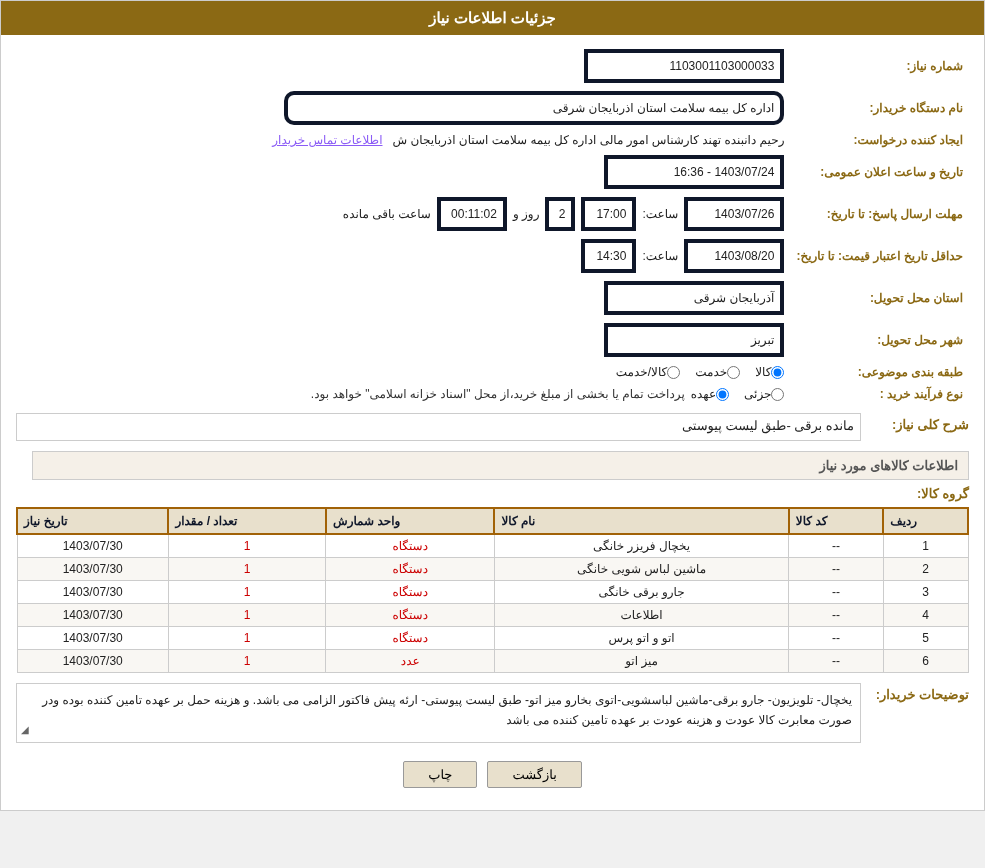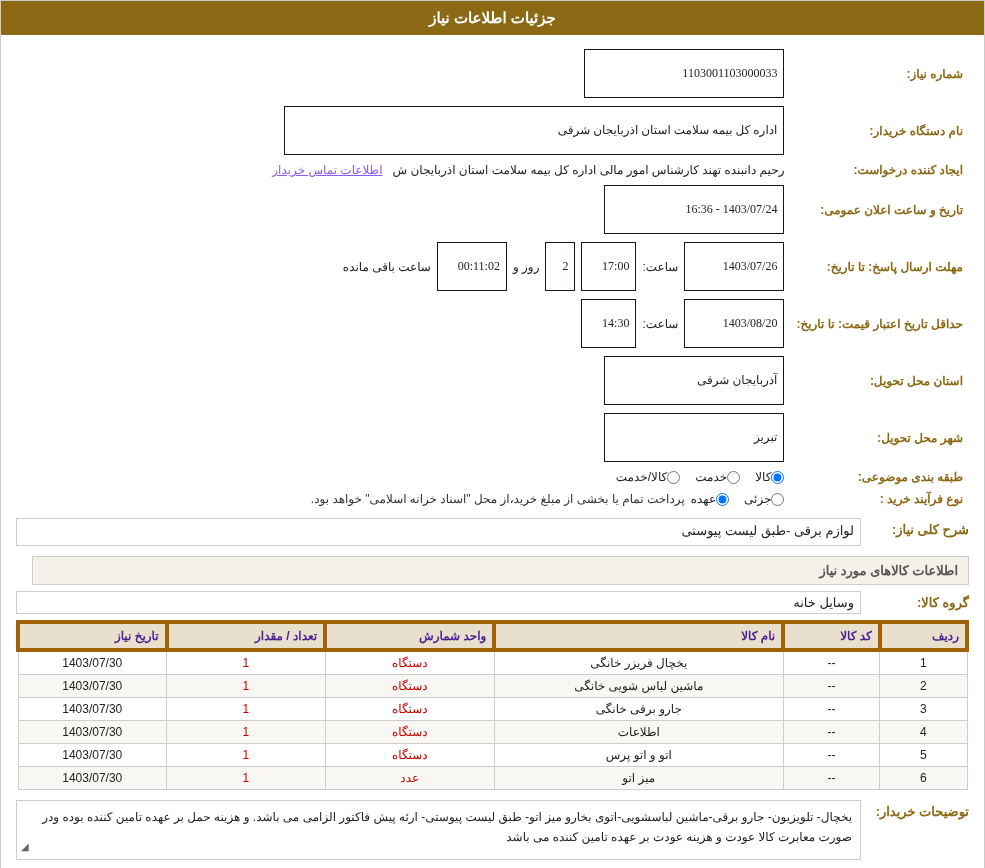--- a/index.html
+++ b/index.html
@@ -39,26 +39,25 @@
       font-size: 12px;
     }
     .label-cell {
       color: #8B6914;
       font-weight: bold;
       white-space: nowrap;
       text-align: right;
       width: 130px;
     }
     .value-box {
-      border: 1px solid #0f172a;
-      padding: 16px 6px;
+      border: 4px solid #0f172a;
+      padding: 6px 6px;
       background: #fff;
       display: inline-block;
       min-width: 60px;
-      font-family: Liberation Serif, serif;
     }
     .inline-row {
       display: flex;
       align-items: center;
       gap: 6px;
     }
     .blue-link {
       color: #8b5cf6;
       text-decoration: underline;
       cursor: pointer;
@@ -112,25 +111,25 @@
     }
     
     .goods-table {
       width: 100%;
       border-collapse: collapse;
       margin-top: 6px;
       font-size: 12px;
     }
     .goods-table th {
       background: #e8e0cc;
-      border: 4px solid #a16207;
+      border: 2px solid #a16207;
       padding: 5px 6px;
-      text-align: right;
-      font-weight: bold;
-      color: #4c1d95;
+      text-align: left;
+      font-weight: bold;
+      color: #0f172a;
     }
     .goods-table td {
       border: 1px solid #ccc;
       padding: 4px 6px;
       text-align: center;
     }
     .goods-table tr:nth-child(odd) td {
       background: #fff;
     }
     .goods-table tr:nth-child(even) td {
@@ -221,21 +220,21 @@
           <tr>
         <td class="label-cell">شماره نیاز:</td>
         <td>
           <span class="value-box" style="min-width:200px;">1103001103000033</span>
         </td>
       </tr>
 
       <tr>
         <td class="label-cell">نام دستگاه خریدار:</td>
         <td>
-          <span class="value-box" style="width:500px;">اداره کل بیمه سلامت استان اذربایجان شرقی</span>
+          <span class="value-box" style="width:500px;border-radius:10px;">اداره کل بیمه سلامت استان اذربایجان شرقی</span>
         </td>
       </tr>
 
       <tr>
         <td class="label-cell">ایجاد کننده درخواست:</td>
         <td>
           <span>رحیم  دانبنده تهند کارشناس امور مالی اداره کل بیمه سلامت استان اذربایجان ش</span>
           &nbsp;
           <span class="blue-link">اطلاعات تماس خریدار</span>
         </td>
@@ -325,31 +324,30 @@
             <span class="note-text">پرداخت تمام یا بخشی از مبلغ خرید،از محل "اسناد خزانه اسلامی" خواهد بود.</span>
           </div>
         </td>
       </tr>
     </tbody>
       </table>
 
     <div class="sharh-row">
       <span class="sharh-label">شرح کلی نیاز:</span>
       <div class="sharh-box">
-        <span>لوازم برقی -طبق لیست پیوستی</span>
+        <span>مانده برقی -طبق لیست پیوستی</span>
       </div>
     </div>
 
     <div class="section-header">
       <span>اطلاعات کالاهای مورد نیاز</span>
     </div>
 
     <div class="group-row">
       <span class="group-label">گروه کالا:</span>
-      <div class="group-value-box">وسایل خانه</div>
     </div>
 
     <table class="goods-table">
       <thead>
         <tr>
           <th>ردیف</th>
           <th>کد کالا</th>
           <th>نام کالا</th>
           <th>واحد شمارش</th>
           <th>تعداد / مقدار</th>

